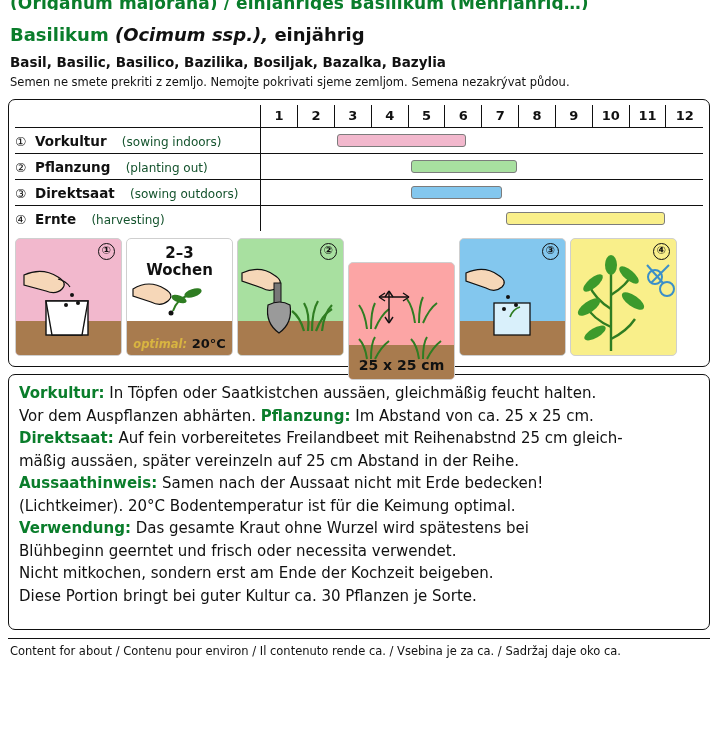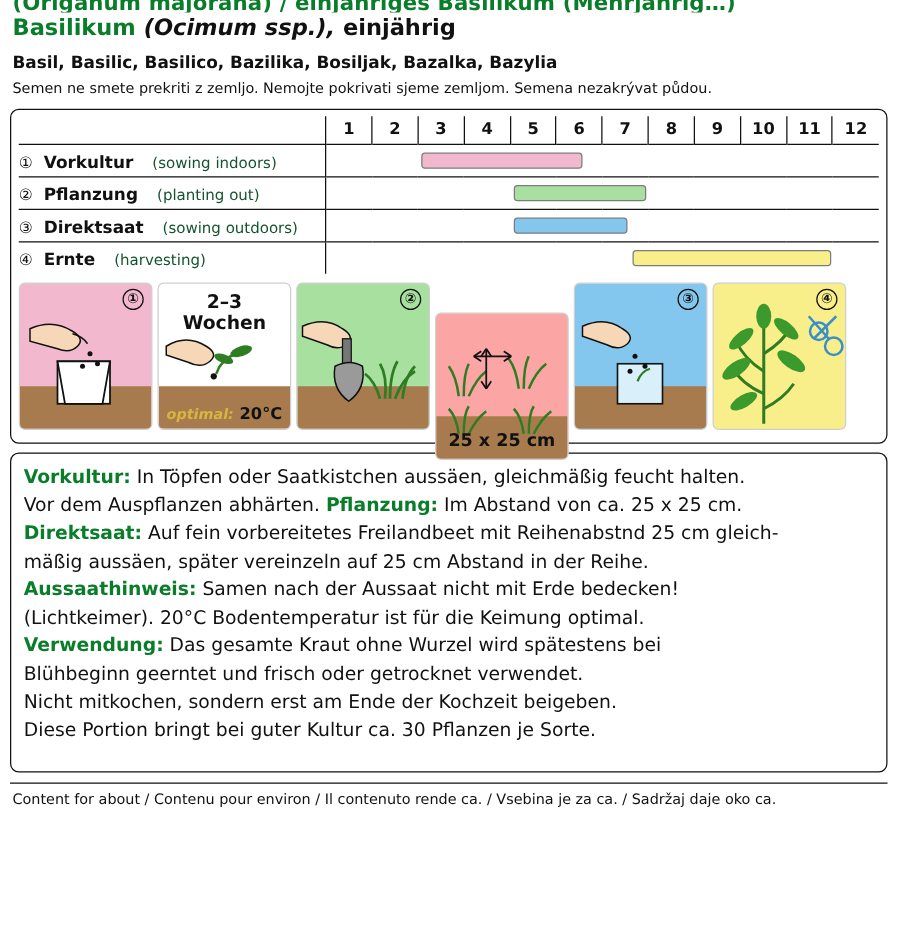--- a/index.html
+++ b/index.html
@@ -16,21 +16,21 @@
 
   
   .header { padding: 0 2px; }
   .title-row1 {
     font-size: 17px; font-weight: bold; color: #0a7d2b;
     letter-spacing: .1px; white-space: nowrap; overflow: hidden;
     height: 14px; line-height: 14px; margin-top: -4px;
   }
   .title-row2 {
     font-size: 18px; color: #0a7d2b; font-weight: bold;
-    margin-top: 2px; white-space: nowrap;
+    margin-top: 14px; white-space: nowrap;
   }
   .title-row2 .species { color: #111; font-style: italic; font-weight: bold; }
   .title-row2 .rest { color: #111; font-weight: bold; font-style: normal; }
   .names {
     font-size: 13.5px; font-weight: bold; color: #111;
     margin-top: 9px;
   }
   .notes { margin-top: 5px; }
   .notes div {
     font-size: 11.5px; color: #111; line-height: 15px; white-space: nowrap;
@@ -311,19 +311,19 @@
   </div>
 
   <div class="instr">
     <p><span class="kw">Vorkultur:</span><span> In Töpfen oder Saatkistchen aussäen, gleichmäßig feucht halten.</span></p>
     <p><span>Vor dem Auspflanzen abhärten. </span><span class="kw">Pflanzung:</span><span> Im Abstand von ca. 25 x 25 cm.</span></p>
     <p><span class="kw">Direktsaat:</span><span> Auf fein vorbereitetes Freilandbeet mit Reihenabstnd 25 cm gleich-</span></p>
     <p><span>mäßig aussäen, später vereinzeln auf 25 cm Abstand in der Reihe.</span></p>
     <p><span class="kw">Aussaathinweis:</span><span> Samen nach der Aussaat nicht mit Erde bedecken!</span></p>
     <p><span>(Lichtkeimer). 20°C Bodentemperatur ist für die Keimung optimal.</span></p>
     <p><span class="kw">Verwendung:</span><span> Das gesamte Kraut ohne Wurzel wird spätestens bei</span></p>
-    <p><span>Blühbeginn geerntet und frisch oder getrocknet verwendet.</span></p>
+    <p><span>Blühbeginn geerntet und frisch oder necessita verwendet.</span></p>
     <p><span>Nicht mitkochen, sondern erst am Ende der Kochzeit beigeben.</span></p>
     <p><span>Diese Portion bringt bei guter Kultur ca. 30 Pflanzen je Sorte.</span></p>
   </div>
 
   <div class="footer">Content for about / Contenu pour environ / Il contenuto rende ca. / Vsebina je za ca. / Sadržaj daje oko ca.</div>
 </div>
 
 </body></html>

